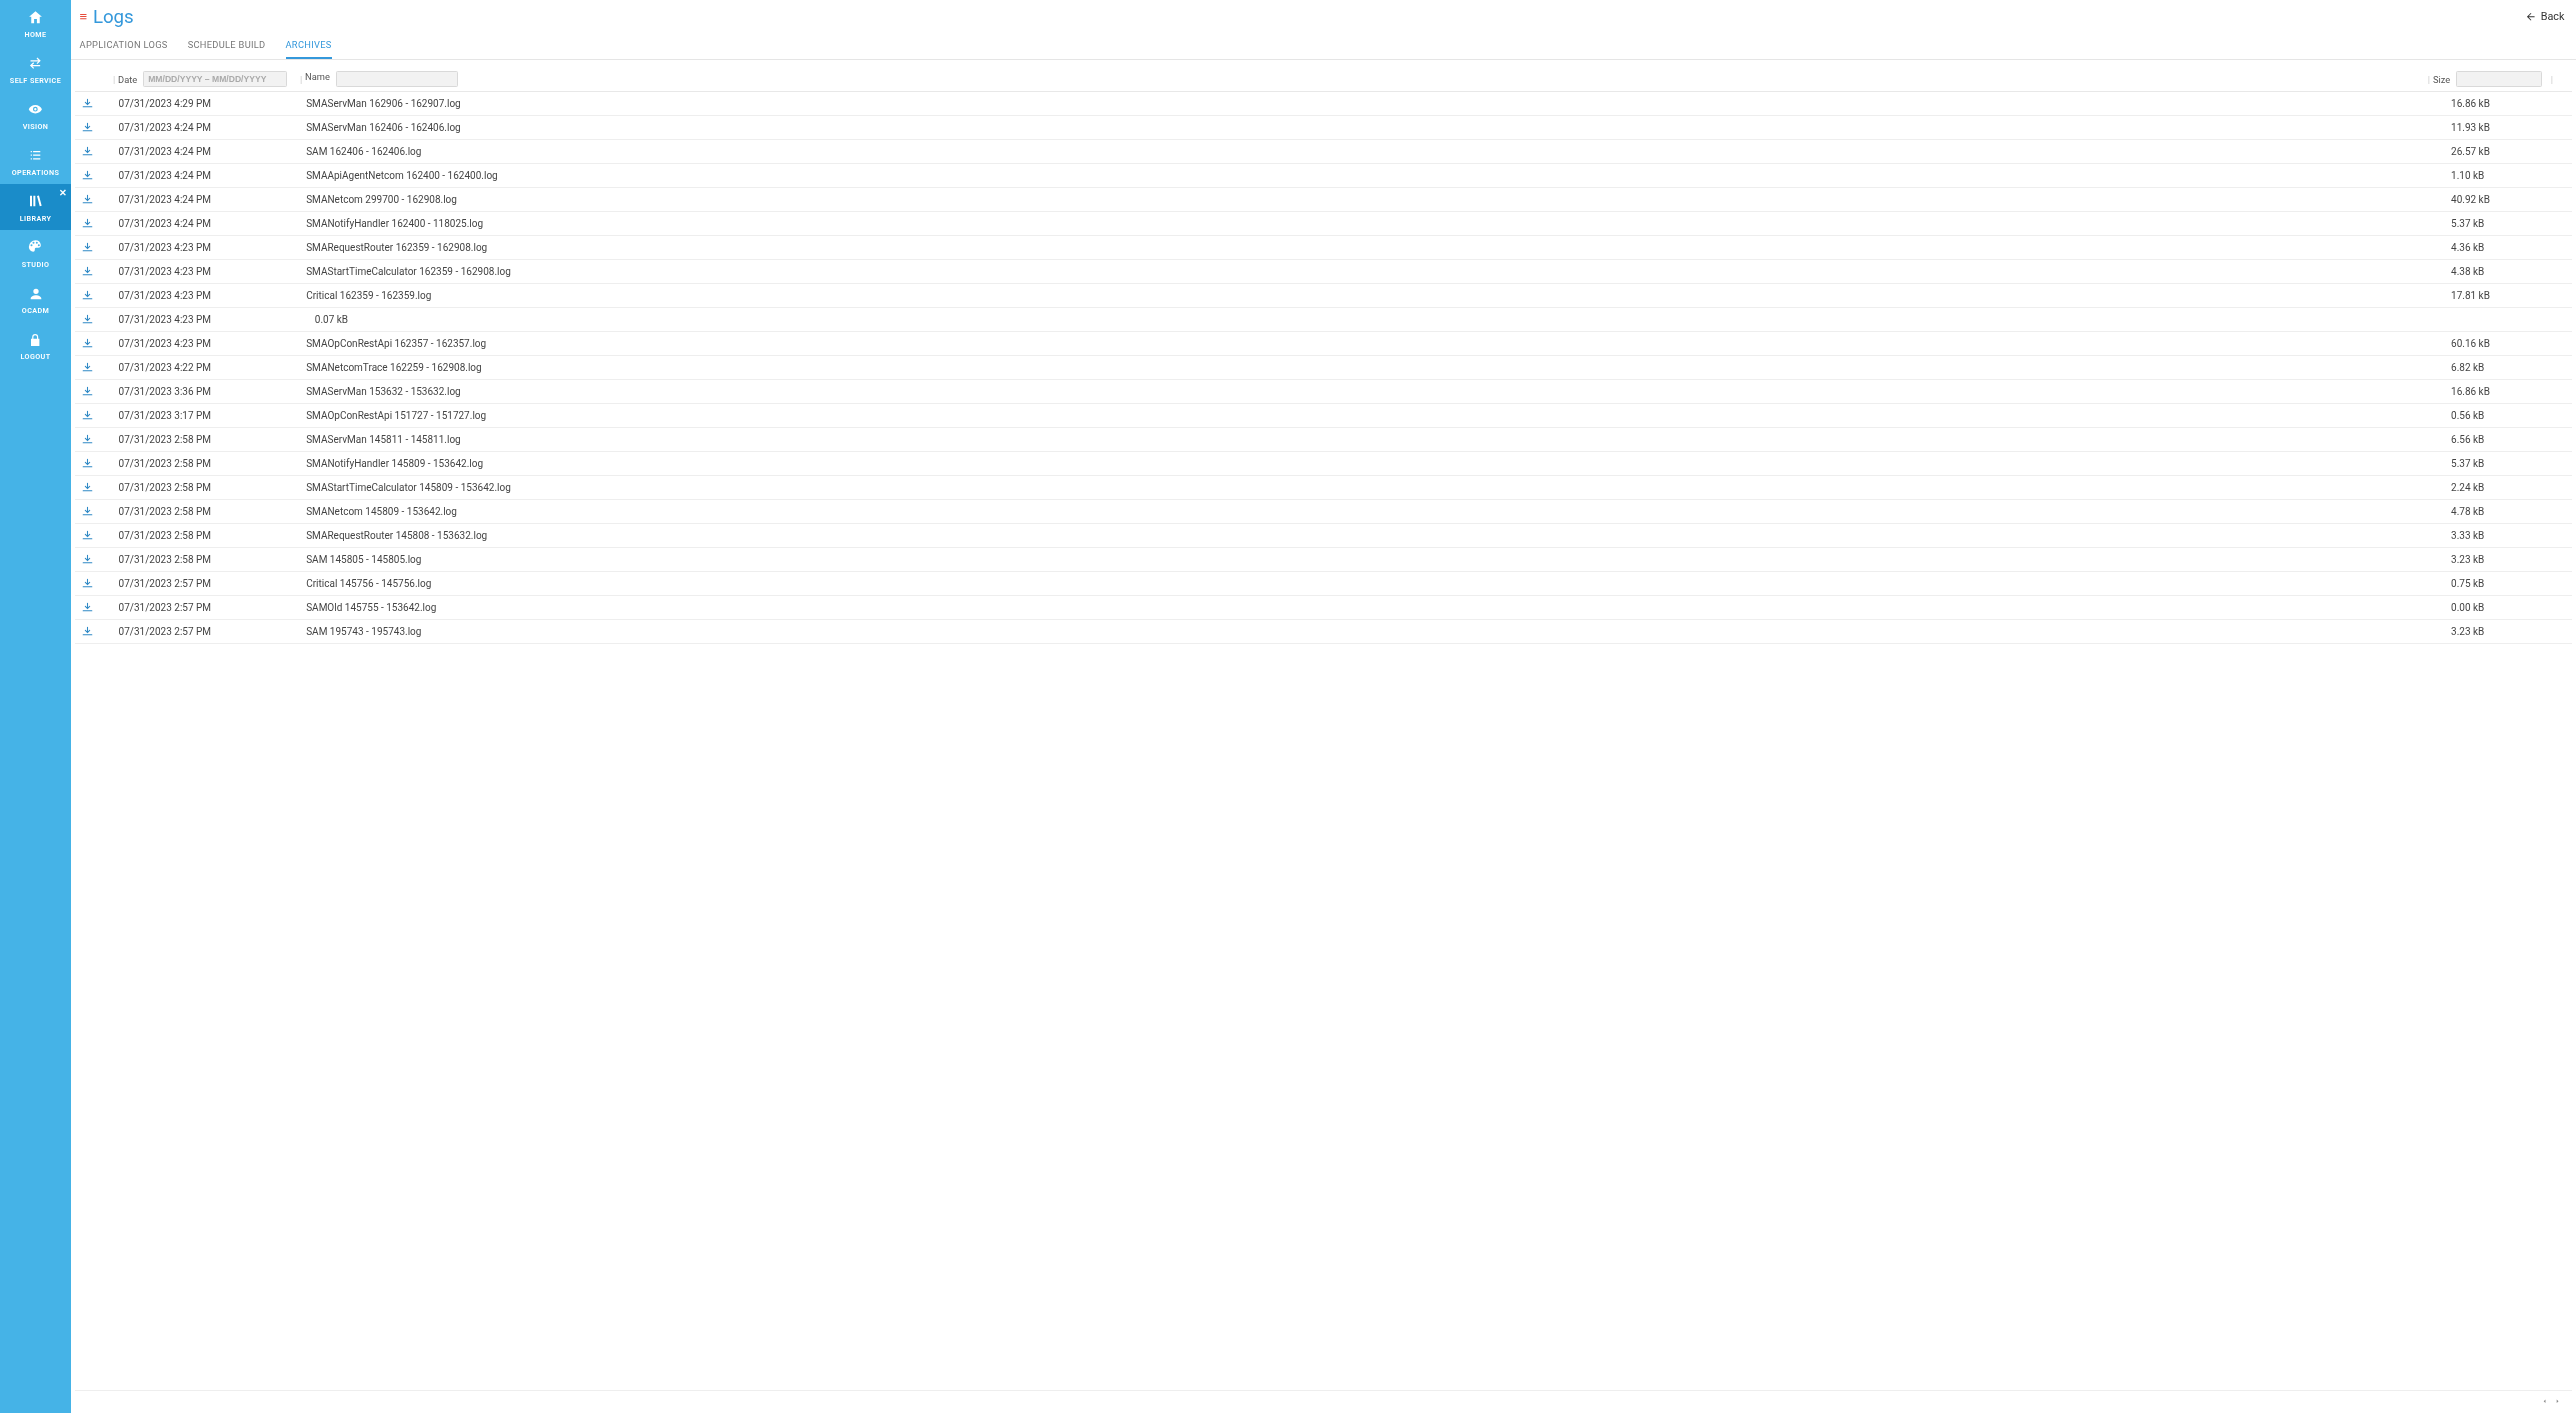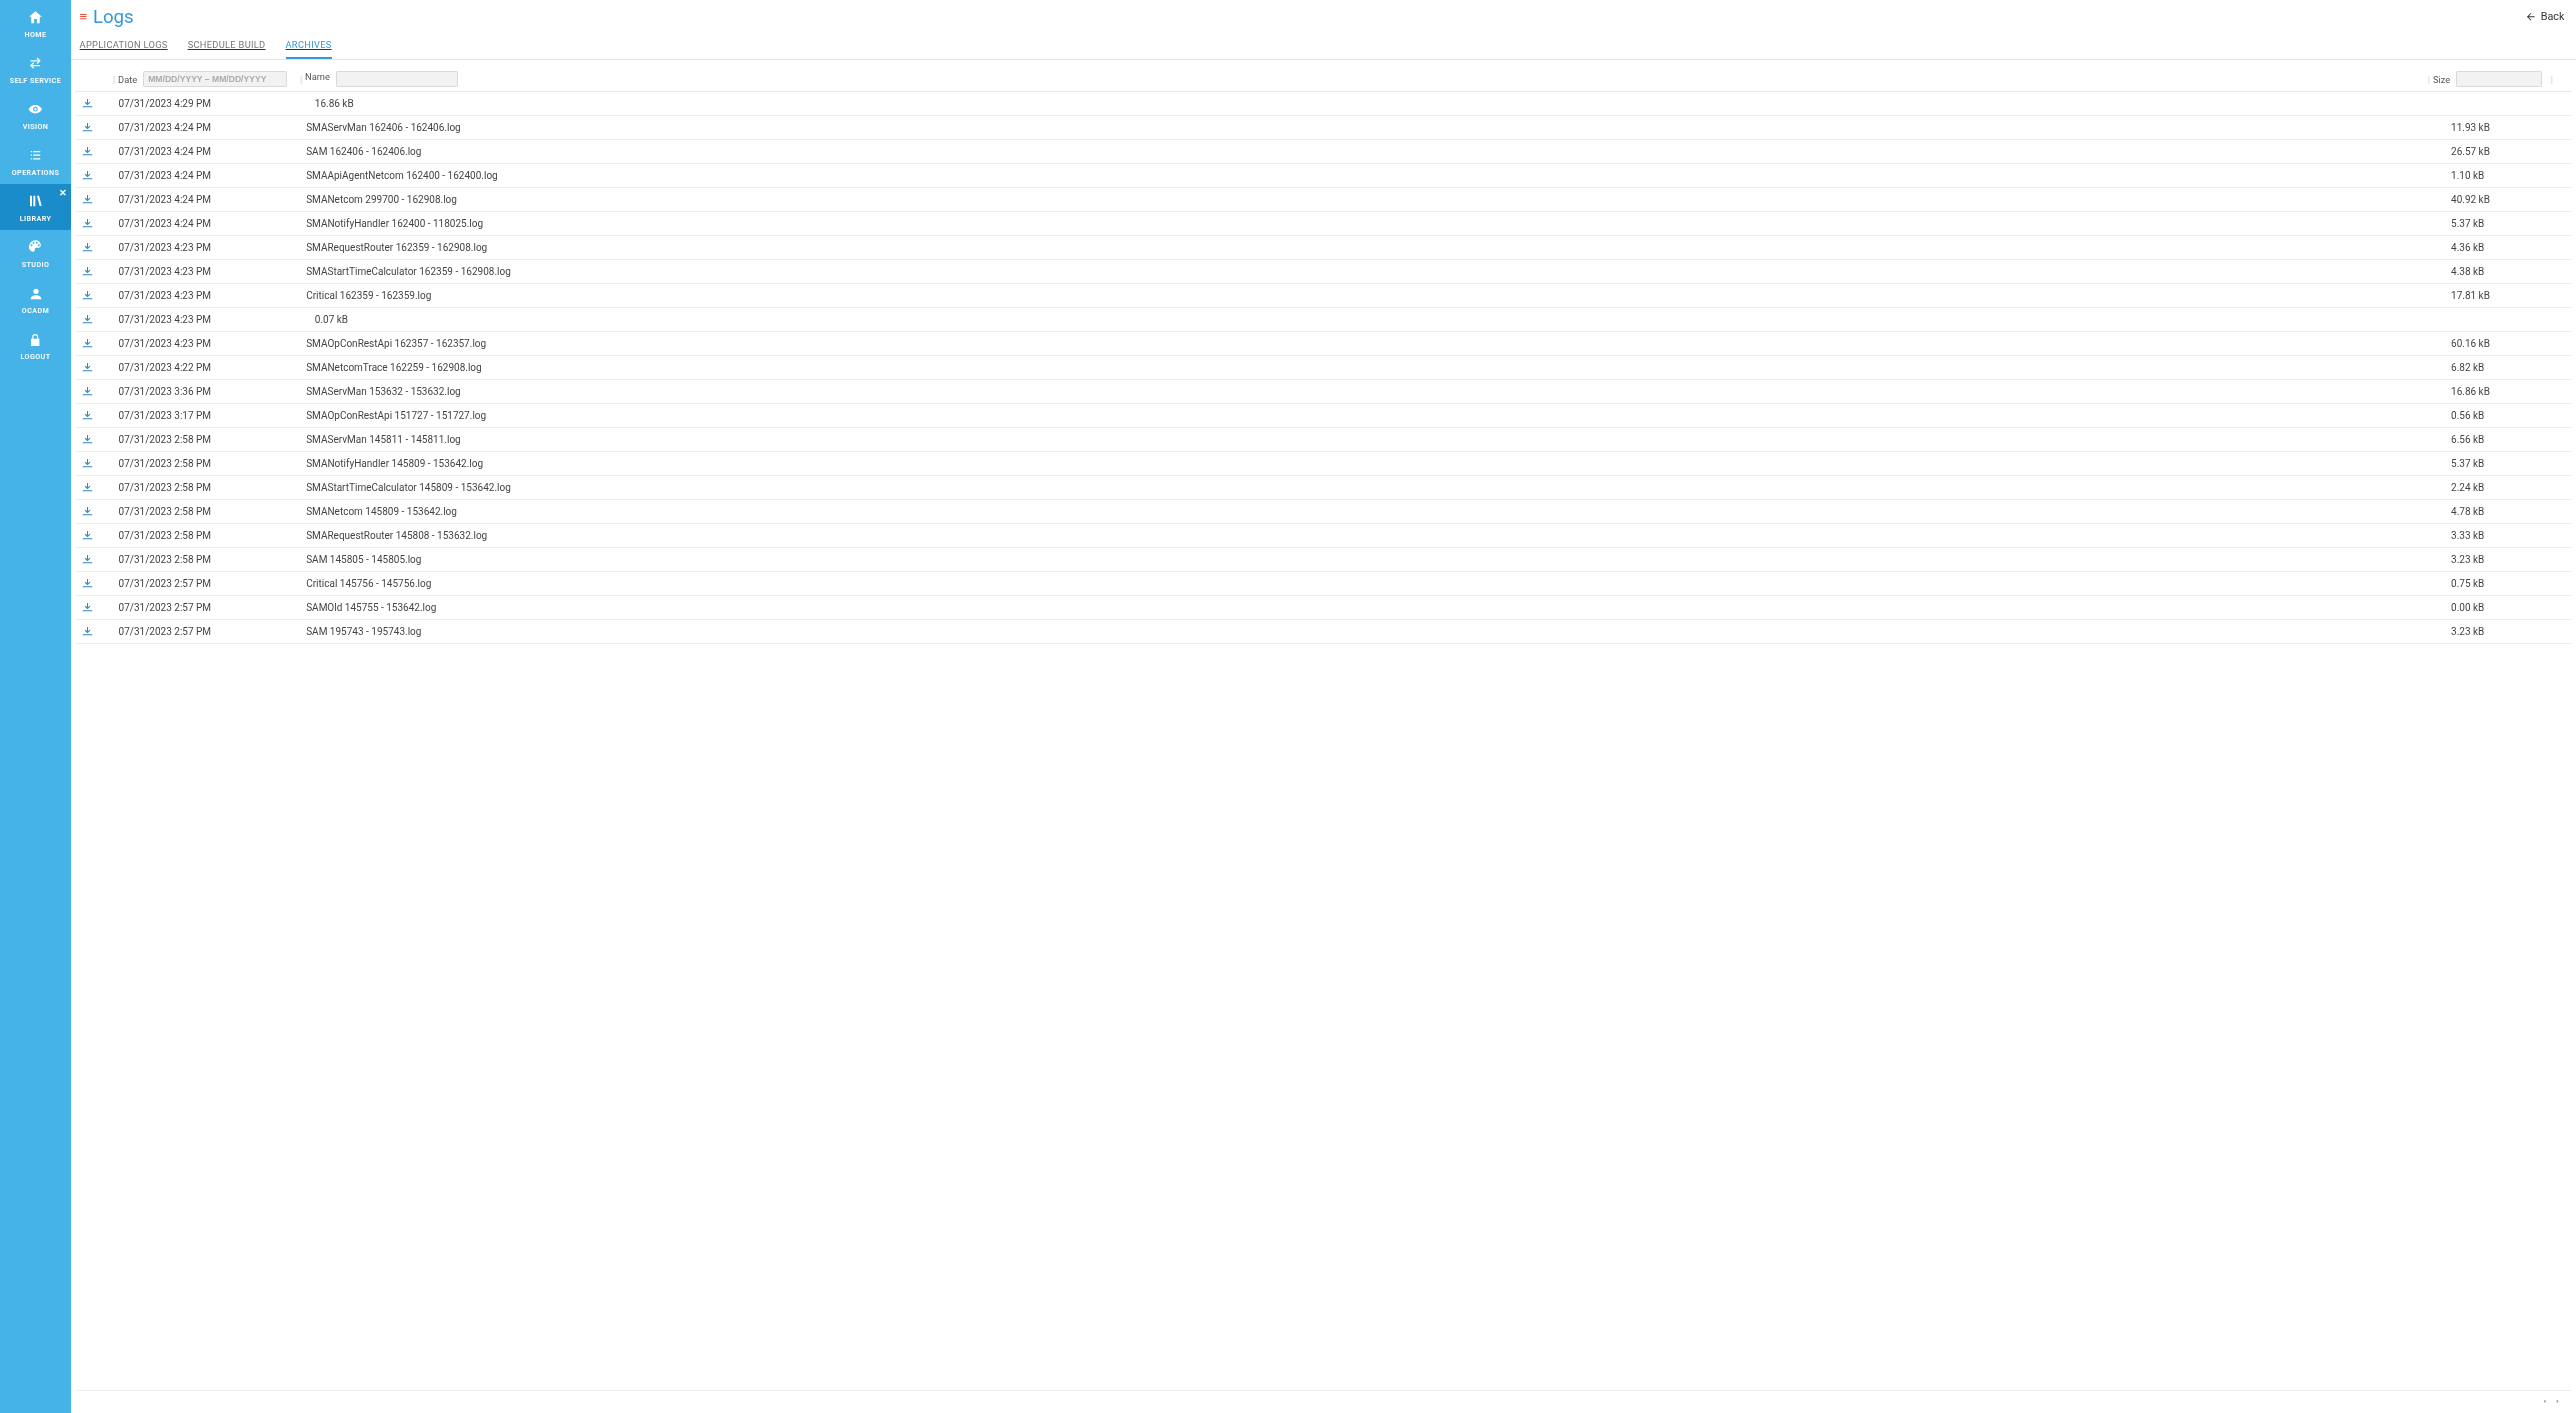--- a/index.html
+++ b/index.html
@@ -43,21 +43,21 @@
 
   
   .main { flex: 1; display: flex; flex-direction: column; min-width: 0; }
   .topbar { display: flex; align-items: center; padding: 5.7px 11.5px 0 8.6px; }
   .hamburger { color: #e74c3c; font-size: 13px; margin-right: 5.7px; cursor:pointer; }
   .page-title { color: #3498db; font-size: 18.7px; font-weight: 400; }
   .spacer { flex: 1; }
   .back-btn { display:flex; align-items:center; cursor:pointer; color:#333; font-size:10.8px;}
   .back-btn svg { margin-right:4.3px; }
 
-  .tabs { display:flex; border-bottom: 0.7px solid #e5e5e5; padding: 5.7px 8.6px 0 8.6px; gap: 20px; text-decoration: underline; }
+  .tabs { display:flex; border-bottom: 0.7px solid #e5e5e5; padding: 5.7px 8.6px 0 8.6px; gap: 20px; }
   .tab { padding: 5.7px 0 7.2px 0; font-size: 9.3px; color:#777; cursor:pointer; letter-spacing:0.3px;}
   .tab.active { color:#3498db; border-bottom: 2.2px solid #3498db; margin-bottom:-0.7px; }
 
   
   .table-wrapper { flex:1; overflow:hidden; display:flex; flex-direction:column; padding: 7.2px 4.3px 0 4.3px; }
   .thead-row {
     display:flex;
     align-items:center;
     padding: 4.3px 5.7px;
     border-bottom: 0.7px solid #e8e8e8;
@@ -223,20 +223,21 @@
           <div class="col-dl">
             <span class="dl-icon">
               <svg width="13" height="13" viewBox="0 0 24 24" fill="none" stroke-width="2" stroke-linecap="round">
                 <path d="M12 4v10M8 10l4 4 4-4M4 18h16"></path>
               </svg>
             </span>
           </div>
           <span style="width:8.6px"></span>
           <div class="col-date">07/31/2023 4:29 PM</div>
           <span style="width:8.6px"></span>
+          <div class="col-name">SMAServMan 162906 - 162907.log</div>
           <span style="width:8.6px"></span>
           <div class="col-size">16.86 kB</div>
         </div>
         <div class="row">
           <div class="col-dl">
             <span class="dl-icon">
               <svg width="13" height="13" viewBox="0 0 24 24" fill="none" stroke-width="2" stroke-linecap="round">
                 <path d="M12 4v10M8 10l4 4 4-4M4 18h16"></path>
               </svg>
             </span>

